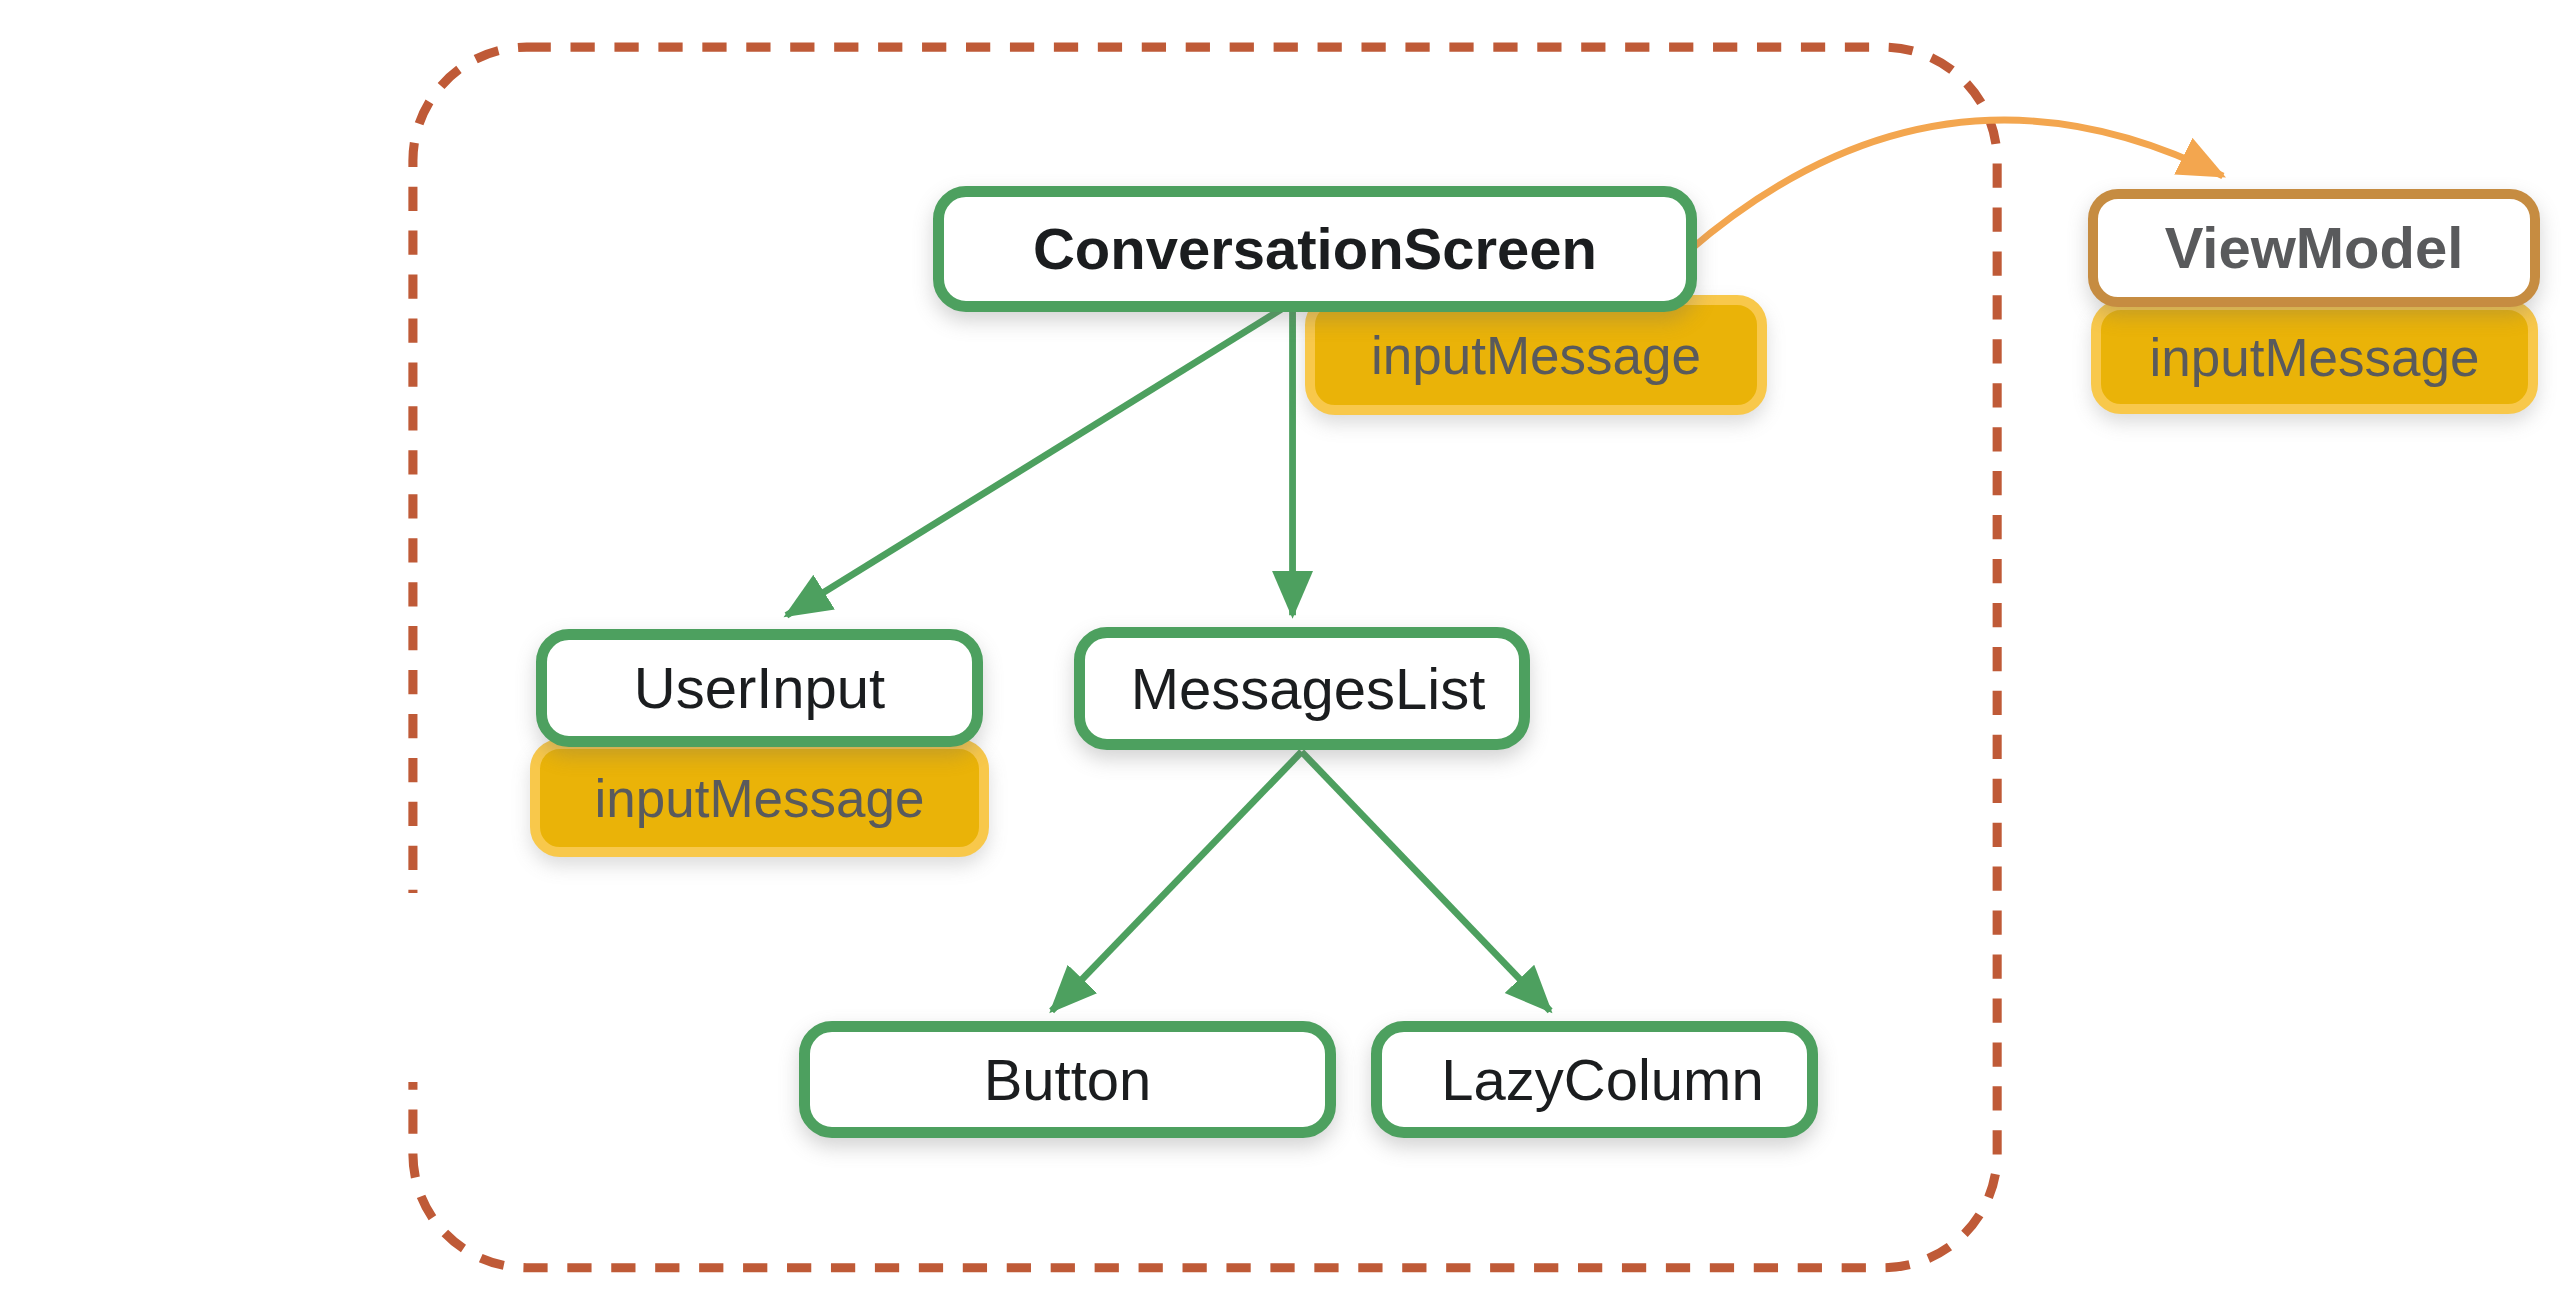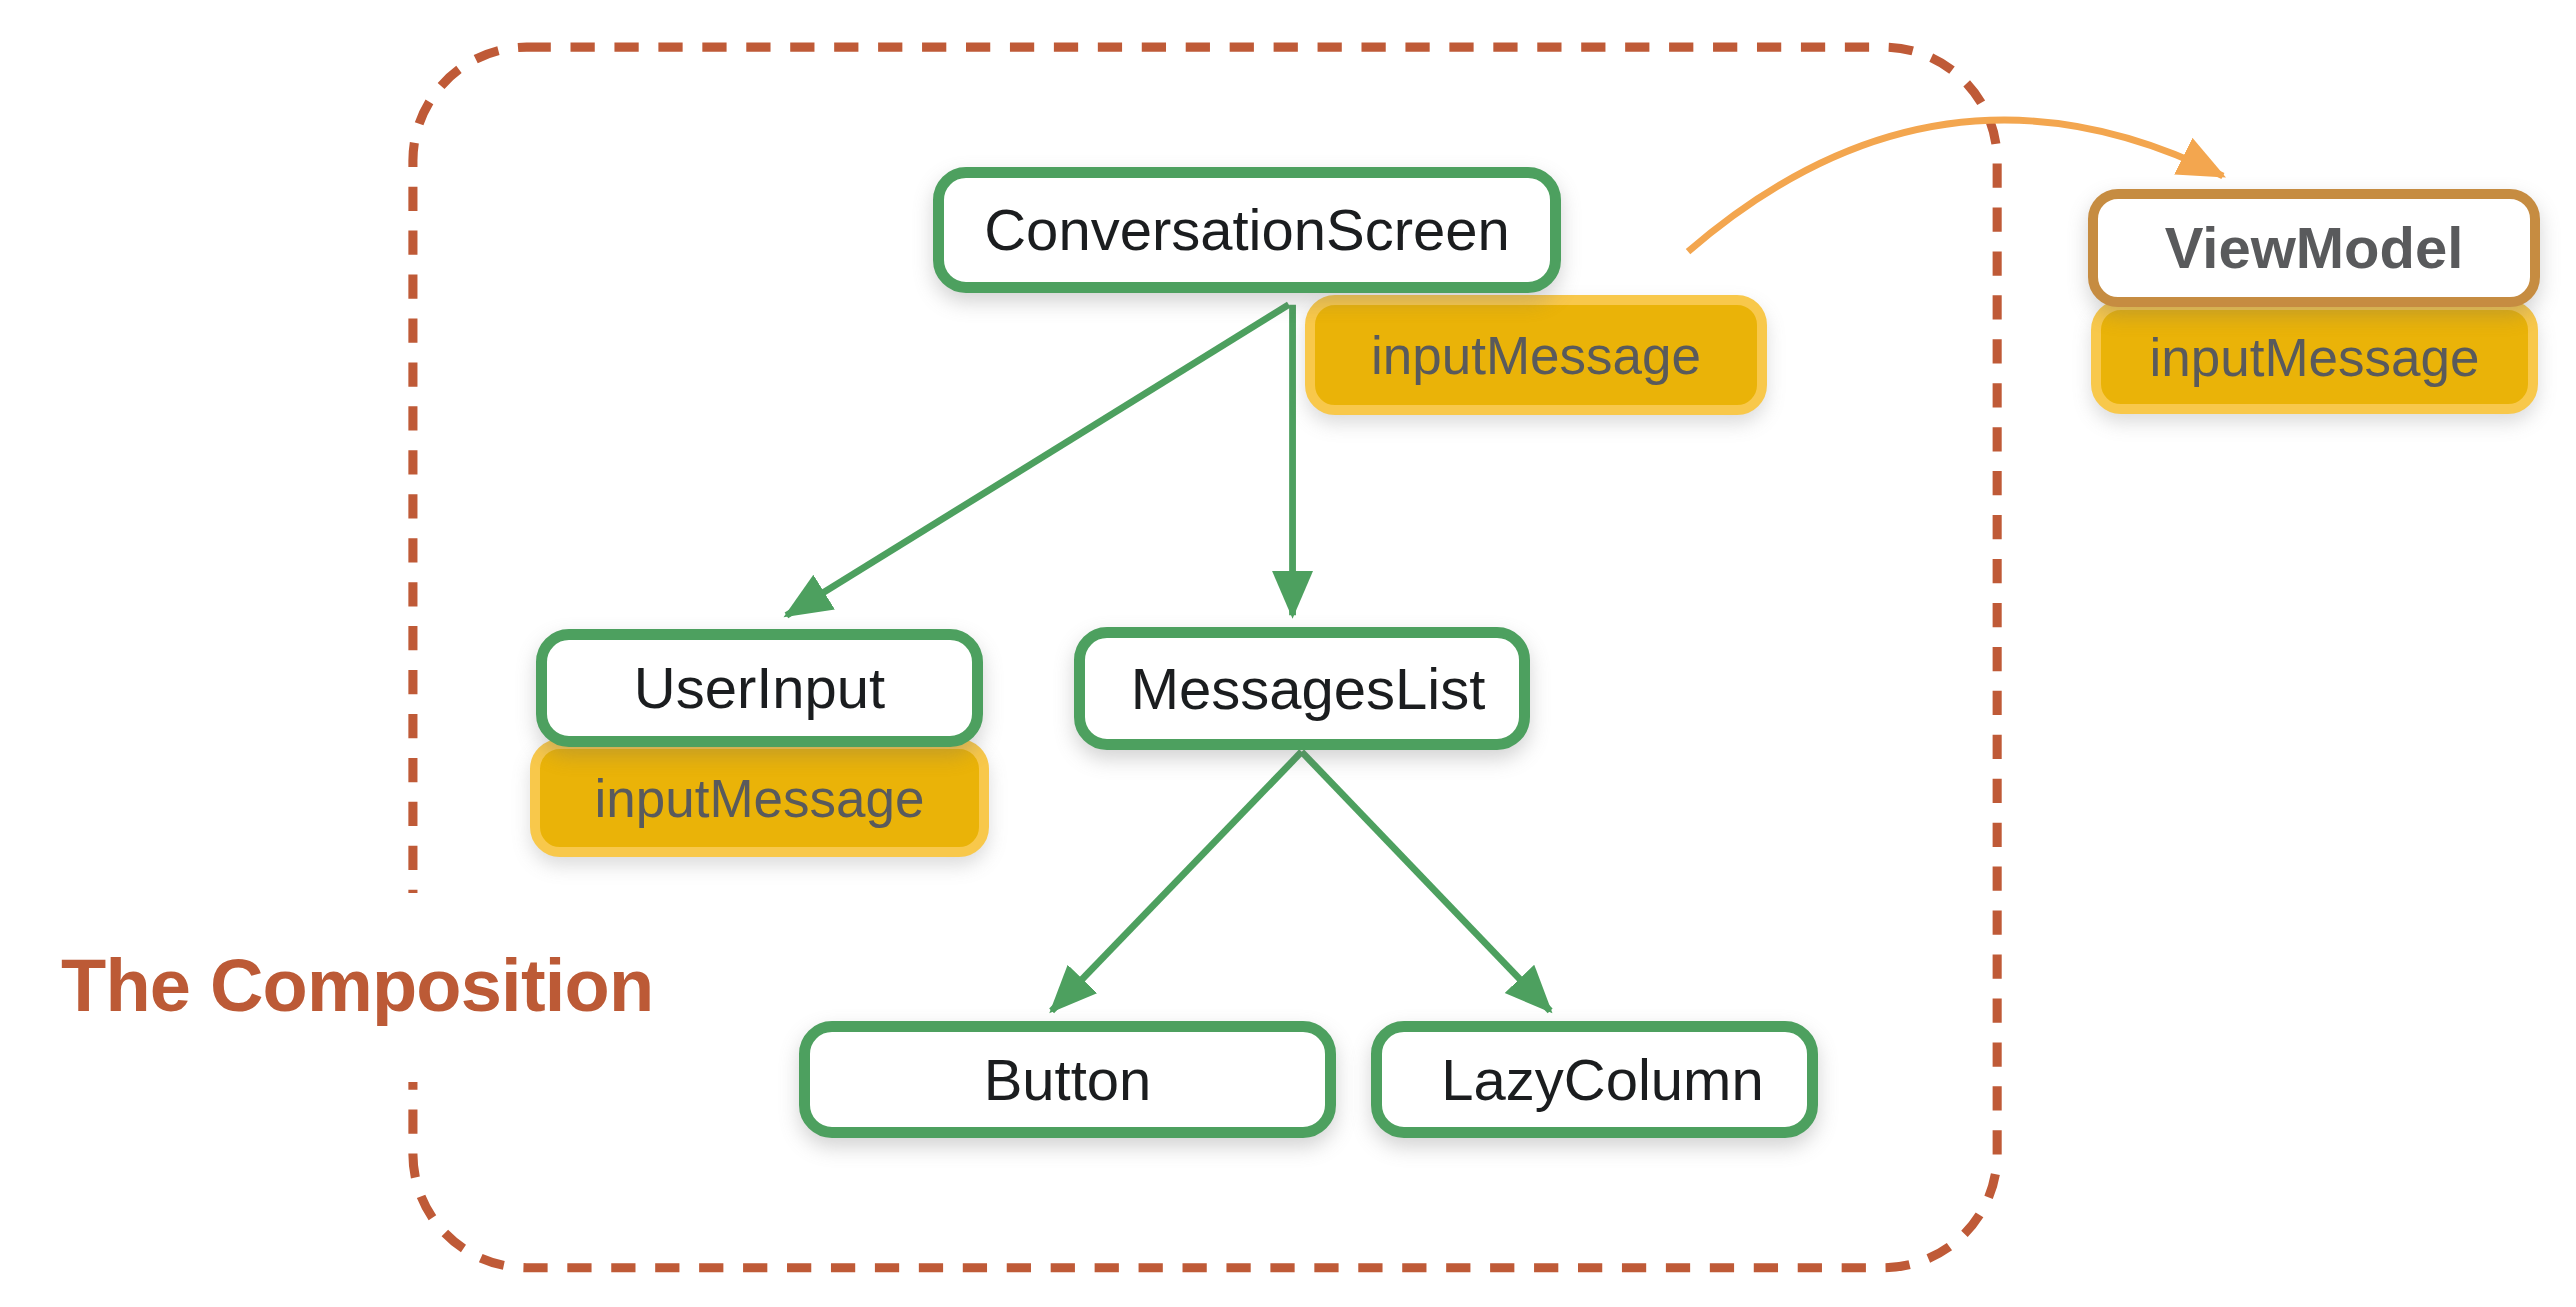--- a/index.html
+++ b/index.html
@@ -52,21 +52,21 @@
     z-index:2;
     box-shadow:0 9px 18px rgba(120,120,120,0.25);
   }
   .tan{
     border:10.6px solid var(--viewmodel-border,#c68c41);
     border-radius:30px;
     color:var(--muted-text,#595a5c);
     z-index:3;
   }
   
-  #n-conversation{left:933px;top:167px;width:628px;height:126px;}
+  #n-conversation{left:933px;top:186px;width:764px;height:126px;font-weight:bold;}
   #b-conversation{left:1305px;top:295px;width:462px;height:120px;}
   #n-userinput{left:536px;top:629px;width:447px;height:118px;}
   #b-userinput{left:530px;top:739px;width:459px;height:118px;}
   #n-messageslist{left:1074px;top:627px;width:456px;height:123px;padding-left:12px;}
   #n-button{left:799px;top:1021px;width:537px;height:117px;}
   #n-lazycolumn{left:1371px;top:1021px;width:447px;height:117px;padding-left:16px;}
   #n-viewmodel{left:2088px;top:189px;width:452px;height:118px;font-weight:bold;}
   #b-viewmodel{left:2091px;top:300px;width:447px;height:114px;}
 
   .frame-gap{
@@ -124,16 +124,15 @@
   <div class="node green" id="n-messageslist">MessagesList</div>
 
   <div class="node green" id="n-button">Button</div>
 
   <div class="node green" id="n-lazycolumn">LazyColumn</div>
 
   <div class="node tan" id="n-viewmodel" style="color:var(--muted-text,#595a5c);">ViewModel</div>
 
   <div class="badge" id="b-viewmodel">inputMessage</div>
 
-  <div class="title">The Composition</div>
 
 </div>
 
 
 </body></html>

